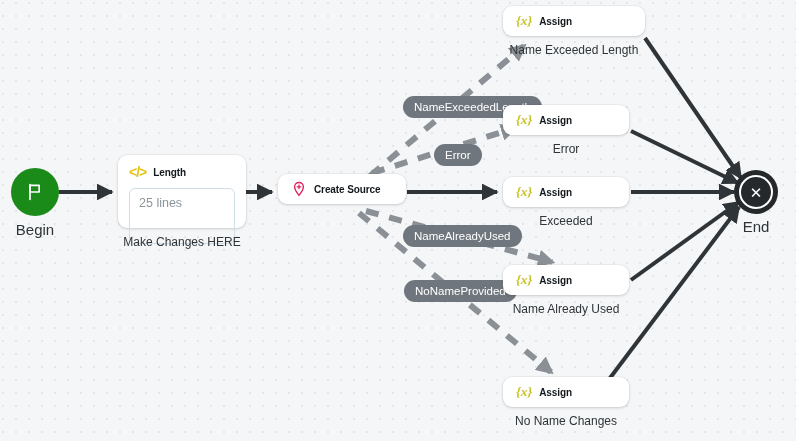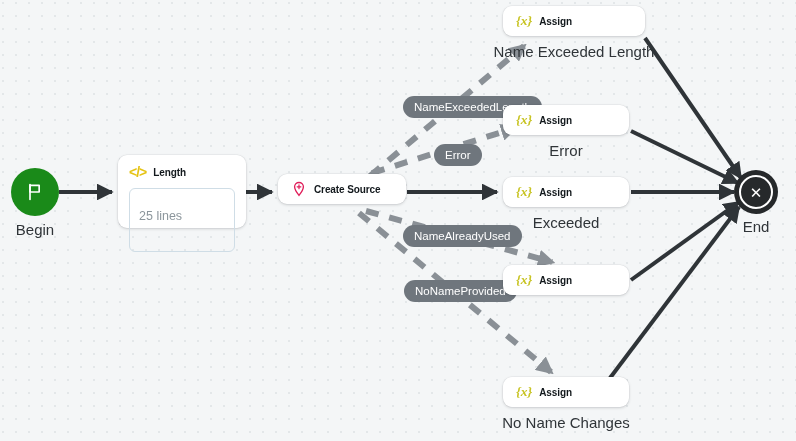--- a/index.html
+++ b/index.html
@@ -85,35 +85,35 @@
     letter-spacing: -.1px;
     white-space: nowrap;
   }
   .node-caption {
     position: absolute;
     left: 50%;
     transform: translateX(-50%);
     top: 100%;
     margin-top: 7px;
     white-space: nowrap;
-    font-size: 15px;
+    font-size: 12px;
     color: #2f3438;
   }
 
   
   .snippet-card { padding: 9px 11px 11px 11px; }
   .snippet-head {
     display: flex; align-items: center; gap: 7px;
     margin-bottom: 8px;
   }
   .snippet-body {
     border: 1px solid #cfdde6;
     border-radius: 6px;
-    height: 64px;
-    padding: 20px 9px;
+    height: 56px;
+    padding: 7px 9px;
     box-sizing: border-box;
     color: #8c969c;
     font-size: 12.5px;
   }
 
   
   .icon-assign {
     color: #c8c425;
     font-size: 13.5px;
     font-style: italic;
@@ -208,20 +208,21 @@
     </div>
     <div class="terminal-caption">Begin</div>
   </div>
 
   <div class="node card snippet-card" style="left:118px; top:155px; width:128px; height:73px;">
     <div class="snippet-head">
       <span class="icon-snippet">&lt;/&gt;</span>
       <span class="card-title">Length</span>
     </div>
     <div class="snippet-body">25 lines</div>
+    <div class="node-caption">Make Changes HERE</div>
   </div>
 
   <div class="node card" style="left:278px; top:174px; width:128px; height:30px;">
     <div class="card-row">
       <svg class="icon-pin" width="16" height="16" viewBox="0 0 24 24">
         <path d="M12 2.2 C8.3 2.2 5.4 5.1 5.4 8.8 C5.4 13.6 12 21.6 12 21.6
                  C12 21.6 18.6 13.6 18.6 8.8 C18.6 5.1 15.7 2.2 12 2.2 Z" fill="none" stroke="#e01e5a" stroke-width="2"></path>
         <path d="M12 5.9 L12 11.5 M9.2 8.7 L14.8 8.7" stroke="#e01e5a" stroke-width="1.8" stroke-linecap="round"></path>
       </svg>
       <span class="card-title">Create Source</span>
@@ -250,20 +251,21 @@
       <span class="card-title">Assign</span>
     </div>
     <div class="node-caption">Exceeded</div>
   </div>
 
   <div class="node card" style="left:503px; top:265px; width:126px; height:30px;">
     <div class="card-row">
       <span class="icon-assign">{x}</span>
       <span class="card-title">Assign</span>
     </div>
+    <div class="node-caption">Name Already Used</div>
   </div>
 
   <div class="node card" style="left:503px; top:377px; width:126px; height:30px;">
     <div class="card-row">
       <span class="icon-assign">{x}</span>
       <span class="card-title">Assign</span>
     </div>
     <div class="node-caption">No Name Changes</div>
   </div>
 

